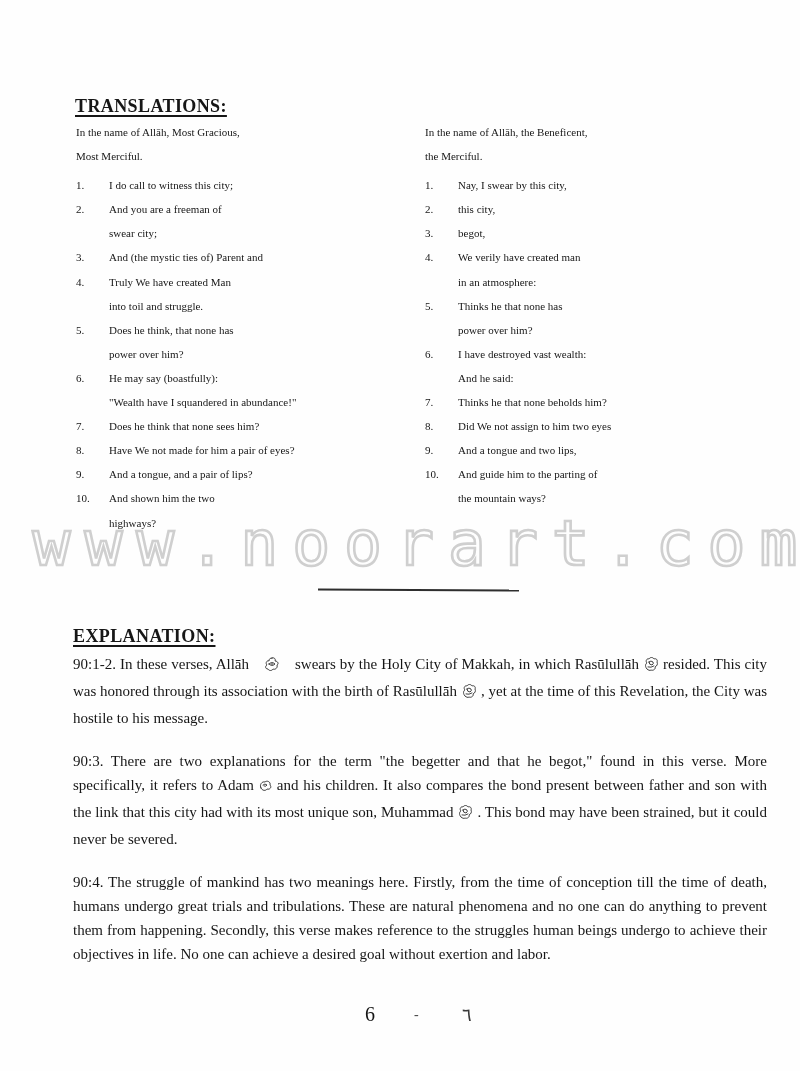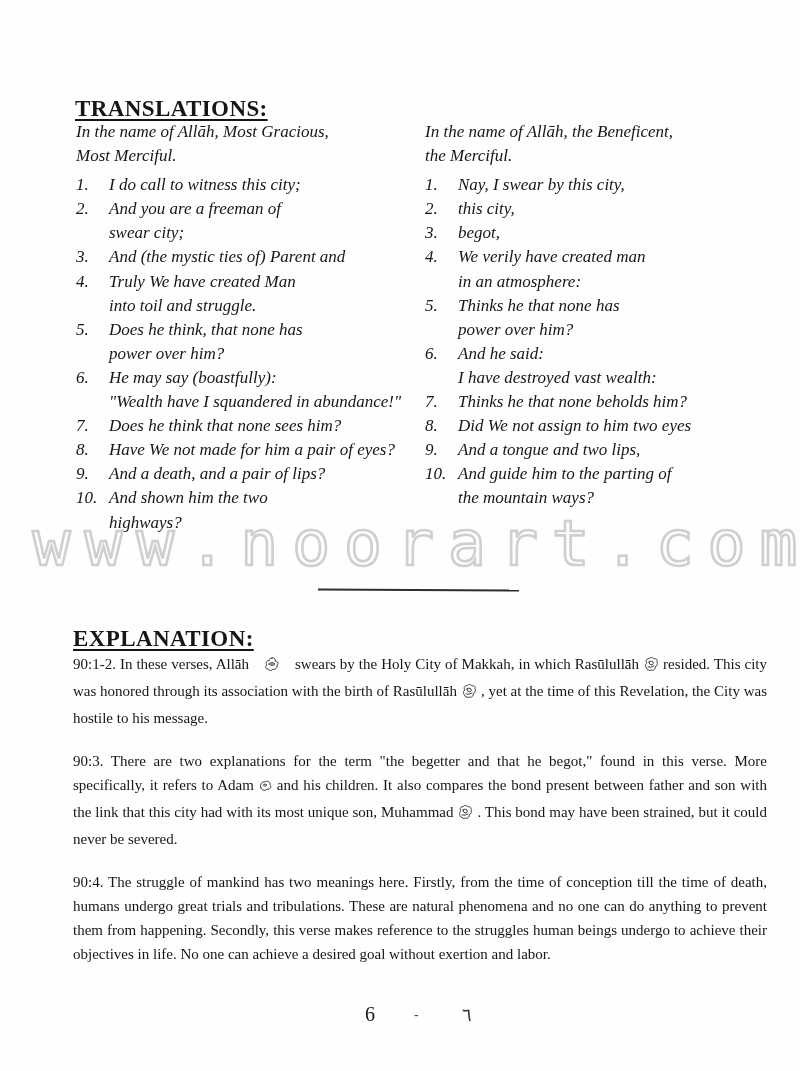--- a/index.html
+++ b/index.html
@@ -1,28 +1,28 @@
 <!DOCTYPE html>
 <html><head>
 <meta charset="utf-8">
 <style>
   html,body { margin:0; padding:0; background:#ffffff; }
   .page {
     position:relative; width:800px; height:1071px; background:#fefefe;
     font-family:"Liberation Serif", serif; color:#161616; overflow:hidden;
   }
   .heading {
-    position:absolute; font-weight:bold; font-size:23px; letter-spacing:.4px;
+    position:absolute; font-weight:bold; font-size:18px; letter-spacing:.4px;
     text-decoration:underline; text-underline-offset:3px; text-decoration-thickness:1.6px;
   }
   #translations-heading { top:96px; left:75px; }
   #explanation-heading  { top:626px; left:73px; }
 
   .columns { position:absolute; top:120px; left:76px; width:694px; display:flex; }
-  .tcol { font-size:17px; line-height:24.1px;font-style:italic; }
+  .tcol { font-size:11px; line-height:24.1px; }
   .tcol-left  { width:349px; flex:0 0 349px; }
   .tcol-right { flex:1; }
   .tline { white-space:pre-wrap; }
   .vlist { margin-top:5px; }
   .vrow { display:flex; }
   .vnum { flex:0 0 33px; width:33px; }
   .vbody { flex:1; }
 
   .watermark {
     position:absolute; top:511px; left:0; width:800px; text-align:center;
@@ -109,21 +109,21 @@
           </div>
           <div class="vrow">
             <span class="vnum">8.</span>
             <div class="vbody">
               <div class="tline">Have We not made for him a pair of eyes?</div>
             </div>
           </div>
           <div class="vrow">
             <span class="vnum">9.</span>
             <div class="vbody">
-              <div class="tline">And a death, and a pair of lips?</div>
+              <div class="tline">And a tongue, and a pair of lips?</div>
             </div>
           </div>
           <div class="vrow">
             <span class="vnum">10.</span>
             <div class="vbody">
               <div class="tline">And shown him the two</div>
               <div class="tline">highways?</div>
             </div>
           </div>
         </div>
@@ -162,22 +162,22 @@
           <div class="vrow">
             <span class="vnum">5.</span>
             <div class="vbody">
               <div class="tline">Thinks he that none has</div>
               <div class="tline">power over him?</div>
             </div>
           </div>
           <div class="vrow">
             <span class="vnum">6.</span>
             <div class="vbody">
+              <div class="tline">I have destroyed vast wealth:</div>
               <div class="tline">And he said:</div>
-              <div class="tline">I have destroyed vast wealth:</div>
             </div>
           </div>
           <div class="vrow">
             <span class="vnum">7.</span>
             <div class="vbody">
               <div class="tline">Thinks he that none beholds him?</div>
             </div>
           </div>
           <div class="vrow">
             <span class="vnum">8.</span>

